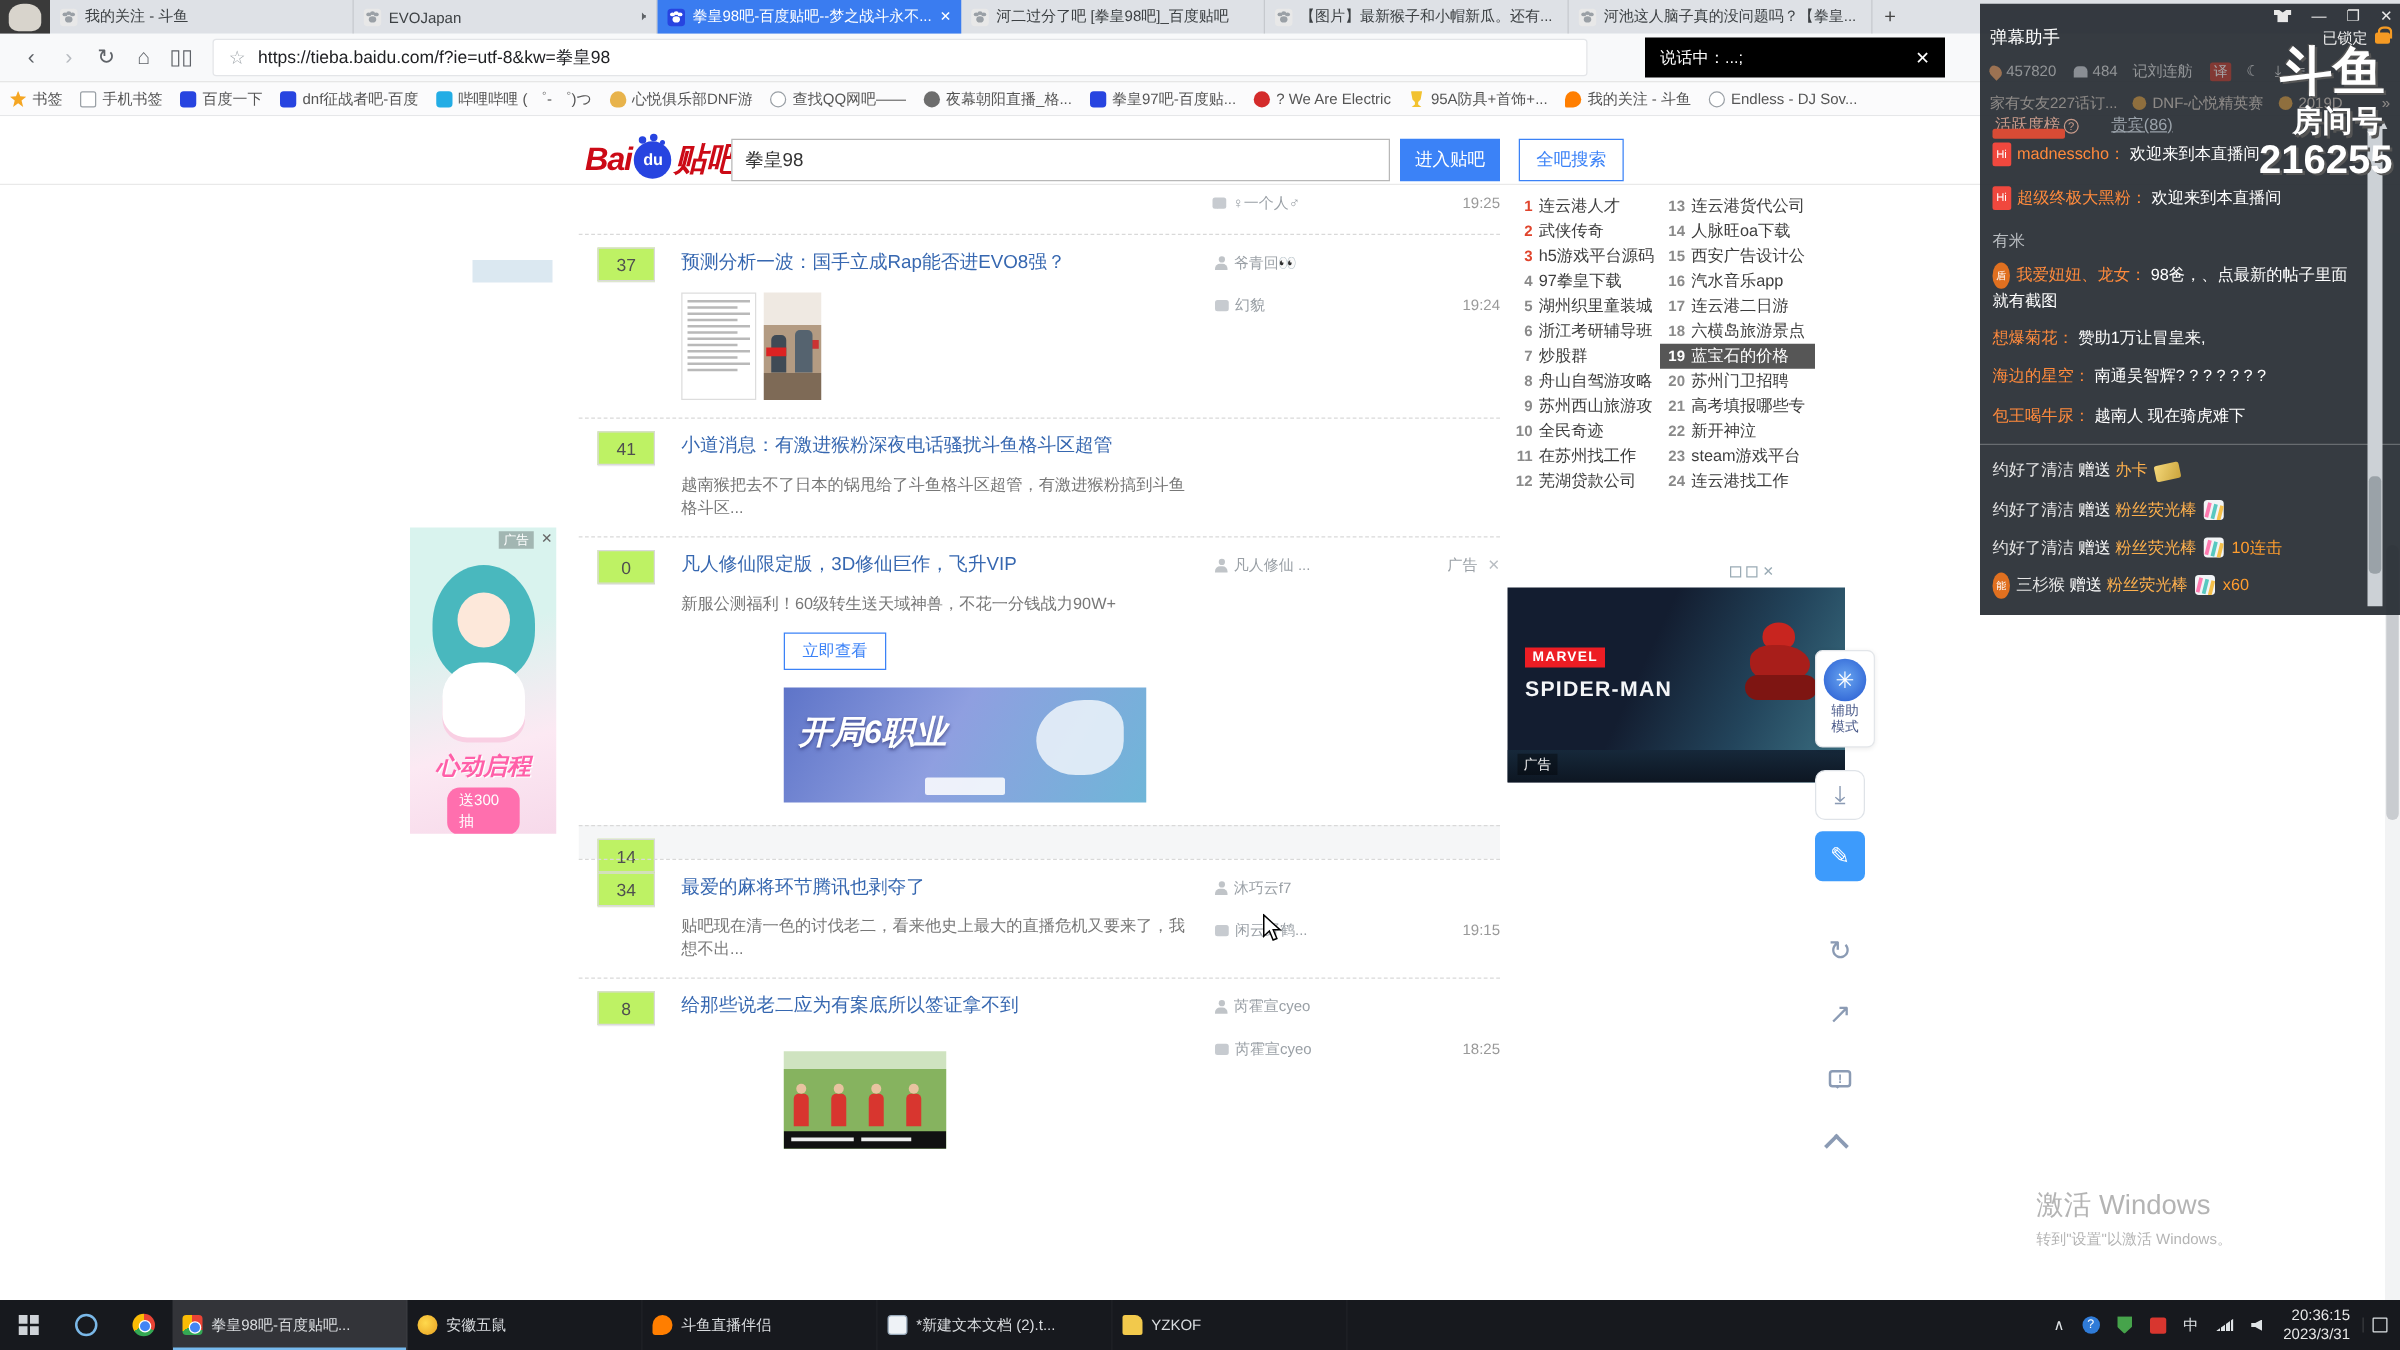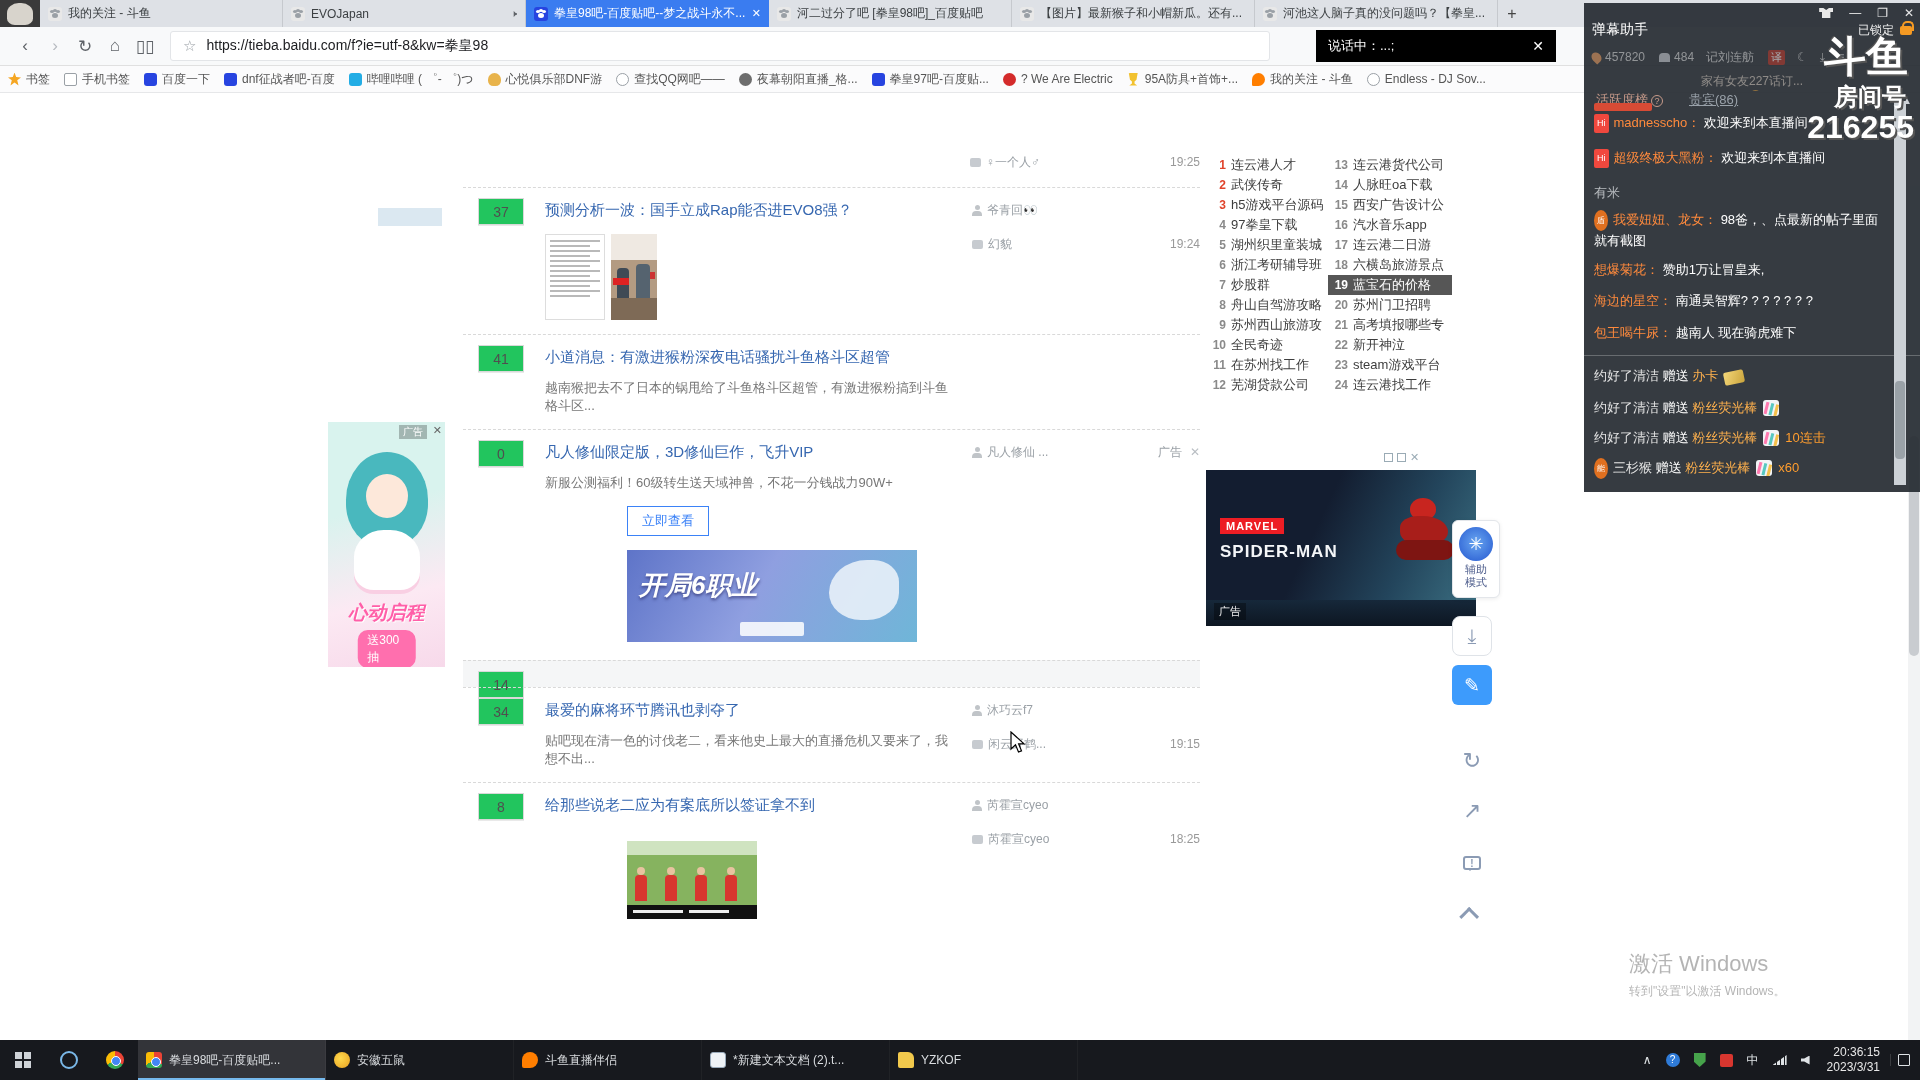--- a/index.html
+++ b/index.html
@@ -62,21 +62,21 @@
   .meta-line{display:flex;align-items:center;height:18px;}
   .meta-line .grow{flex:1;}
   .time{color:#999;font-size:12px;}
   .ic-user{width:10px;height:11px;position:relative;margin-right:5px;flex:none;}
   .ic-user::before{content:"";position:absolute;left:2.5px;top:0;width:5px;height:5px;border-radius:50%;background:#c0c4c8;}
   .ic-user::after{content:"";position:absolute;left:0;top:6px;width:10px;height:5px;border-radius:4px 4px 0 0;background:#c0c4c8;}
   .ic-bubble{width:11px;height:9px;border-radius:2px;background:#c7cbd0;position:relative;margin-right:5px;flex:none;}
   .ic-bubble::after{content:"";position:absolute;left:2px;bottom:-3px;border:3px solid transparent;border-top-color:#c7cbd0;border-left-width:2px;border-right-width:2px;}
   .thread-row{position:relative;border-top:1px dashed #d9d9d9;padding:12px 0 14px 0;}
   .thread-row.hover{background:#f5f6f7;}
-  .rc-badge{position:absolute;left:15px;top:10px;width:46px;height:27px;background:#22c55e;border:1px solid #d9d9d9;box-shadow:0 1px 0 #e9e9e9;display:flex;align-items:center;justify-content:center;font-size:14px;color:#4f4f4f;}
+  .rc-badge{position:absolute;left:15px;top:10px;width:46px;height:27px;background:#bef264;border:1px solid #d9d9d9;box-shadow:0 1px 0 #e9e9e9;display:flex;align-items:center;justify-content:center;font-size:14px;color:#4f4f4f;}
   .t-main{margin-left:82px;margin-right:240px;}
   .t-title-link{font-size:15px;color:#3667b0;text-decoration:none;display:block;line-height:20px;}
   .t-snippet{margin-top:12px;font-size:13px;color:#777;line-height:18px;}
   .t-meta{position:absolute;right:0;top:12px;width:228px;font-size:12px;color:#9aa0a6;}
   .t-meta .meta-line{height:20px;}
   .t-meta .meta-line + .meta-line{margin-top:14px;}
   .medal{width:14px;height:14px;border-radius:50%;background:radial-gradient(circle at 35% 35%,#ffc24d,#f07c12);margin-left:8px;flex:none;}
   .adtag{color:#9aa0a6;}
   .adtag-close{margin-left:8px;color:#b9bec3;font-size:12px;}
   .thumbs{display:flex;margin:14px 0 0 82px;}
@@ -164,21 +164,21 @@
   #dy-titlebar{position:absolute;top:18px;left:8px;right:8px;height:18px;display:flex;align-items:center;text-align:right;}
   #dy-title{font-size:14px;}
   #dy-lock-lbl{margin-left:auto;font-size:12px;color:#f0f0f0;}
   #dy-lock{width:12px;height:9px;background:#f59a23;border-radius:2px;margin-left:6px;position:relative;}
   #dy-lock::before{content:"";position:absolute;left:2px;top:-5px;width:8px;height:8px;border:2px solid #f59a23;border-bottom:none;border-radius:5px 5px 0 0;}
   #dy-ghost1{position:absolute;top:44px;left:8px;right:8px;height:20px;display:flex;align-items:center;opacity:.55;font-size:12px;color:#ddd;}
   #dy-ghost1 .flame{width:9px;height:11px;background:#f0a060;border-radius:50% 50% 50% 0;transform:rotate(-45deg);margin-right:4px;}
   #dy-ghost1 .ppl{width:11px;height:9px;background:#cfd3d8;border-radius:4px 4px 0 0;margin:0 4px 0 14px;}
   #dy-ghost1 .tr-badge{background:#c0392b;color:#fff;padding:0 3px;border-radius:2px;margin-left:14px;font-size:11px;}
   #dy-ghost1 .gi{margin-left:12px;}
-  #dy-ghost2{position:absolute;top:70px;left:8px;right:8px;height:18px;display:flex;align-items:center;opacity:.5;font-size:12px;color:#e5d9cd;white-space:nowrap;overflow:hidden;flex-direction:column;}
+  #dy-ghost2{position:absolute;top:70px;left:8px;right:8px;height:18px;display:flex;align-items:center;opacity:.5;font-size:12px;color:#e5d9cd;white-space:nowrap;overflow:hidden;}
   #dy-ghost2 .dot{width:11px;height:11px;border-radius:50%;background:#e8a33d;margin:0 5px 0 12px;flex:none;}
   #dy-ghost2 .ov{margin-left:auto;}
   #dy-tabs{position:absolute;top:88px;left:12px;right:8px;height:18px;display:flex;align-items:center;font-size:13px;}
   #dy-tab1{color:#c79a8a;}
   #dy-tab1 .info{display:inline-block;width:12px;height:12px;border:1px solid #c79a8a;border-radius:50%;font-size:9px;line-height:11px;text-align:center;margin-left:3px;}
   #dy-tab2{color:#9aa2aa;margin-left:26px;text-decoration:underline;}
   #dy-scrollup{margin-left:auto;color:#cfd3d8;font-size:10px;}
   #dy-clip{position:absolute;top:100px;left:10px;width:58px;height:8px;background:#d84b35;border-radius:2px;}
   #wm-big{position:absolute;top:26px;right:12px;font-size:42px;font-weight:bold;color:#fff;text-shadow:2px 2px 0 #555,-1px -1px 0 #555;z-index:3;}
   #wm-mid{position:absolute;top:78px;right:14px;font-size:24px;font-weight:bold;color:#fff;text-shadow:2px 2px 0 #555;z-index:3;}
@@ -332,20 +332,30 @@
         <span class="bm-ic fish"></span>
         <span>我的关注 - 斗鱼</span>
       </div>
       <div class="bm">
         <span class="bm-ic globe"></span>
         <span>Endless - DJ Sov...</span>
       </div>
     </div>
 
   <div id="page">
+    <div id="tieba-header">
+      <div id="logo">
+        <span class="bai">Bai</span>
+        <span class="paw">du</span>
+        <span class="tieba-txt">贴吧</span>
+      </div>
+      <input id="search-box" value="拳皇98" style="">
+      <button id="btn-enter">进入贴吧</button>
+      <button id="btn-search-all">全吧搜索</button>
+    </div>
     <div id="left-nav-chip"></div>
 
     <div id="threads">
       <div class="partial-meta">
         <div class="meta-block">
           <div class="meta-line">
               <span class="ic-bubble"></span>
               <span>♀一个人♂</span>
               <span class="grow"></span>
               <span class="time">19:25</span>

